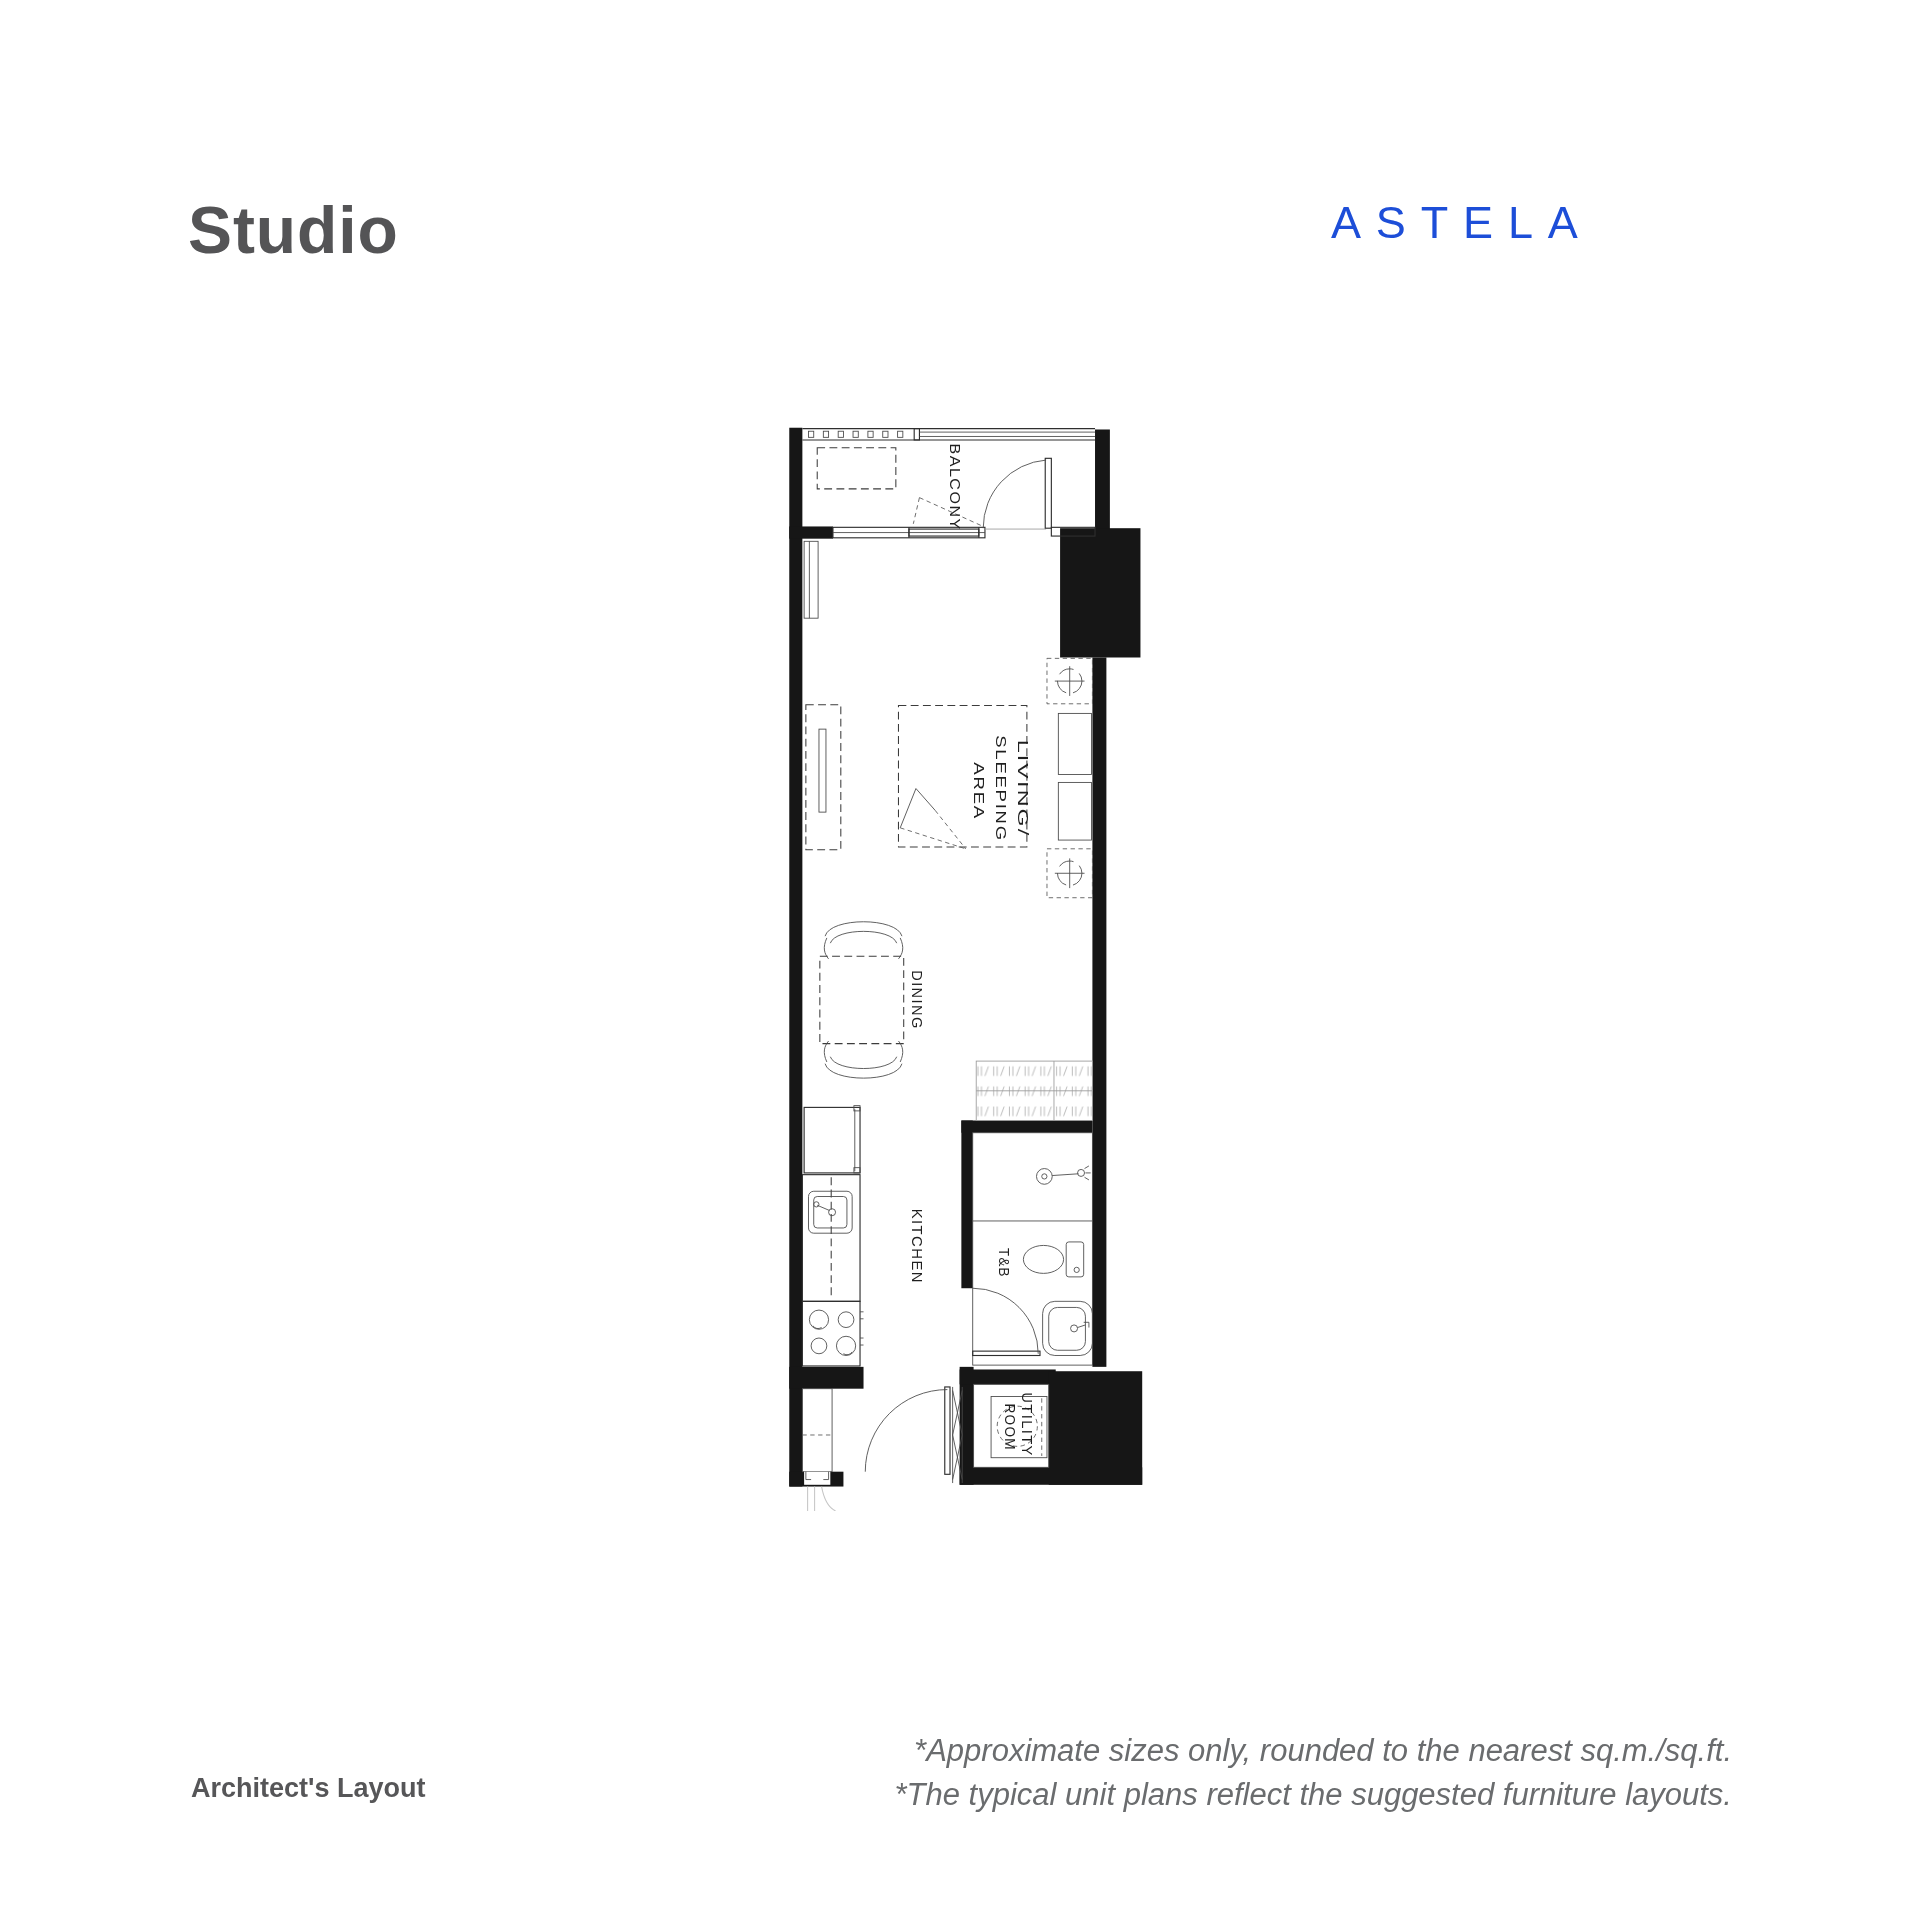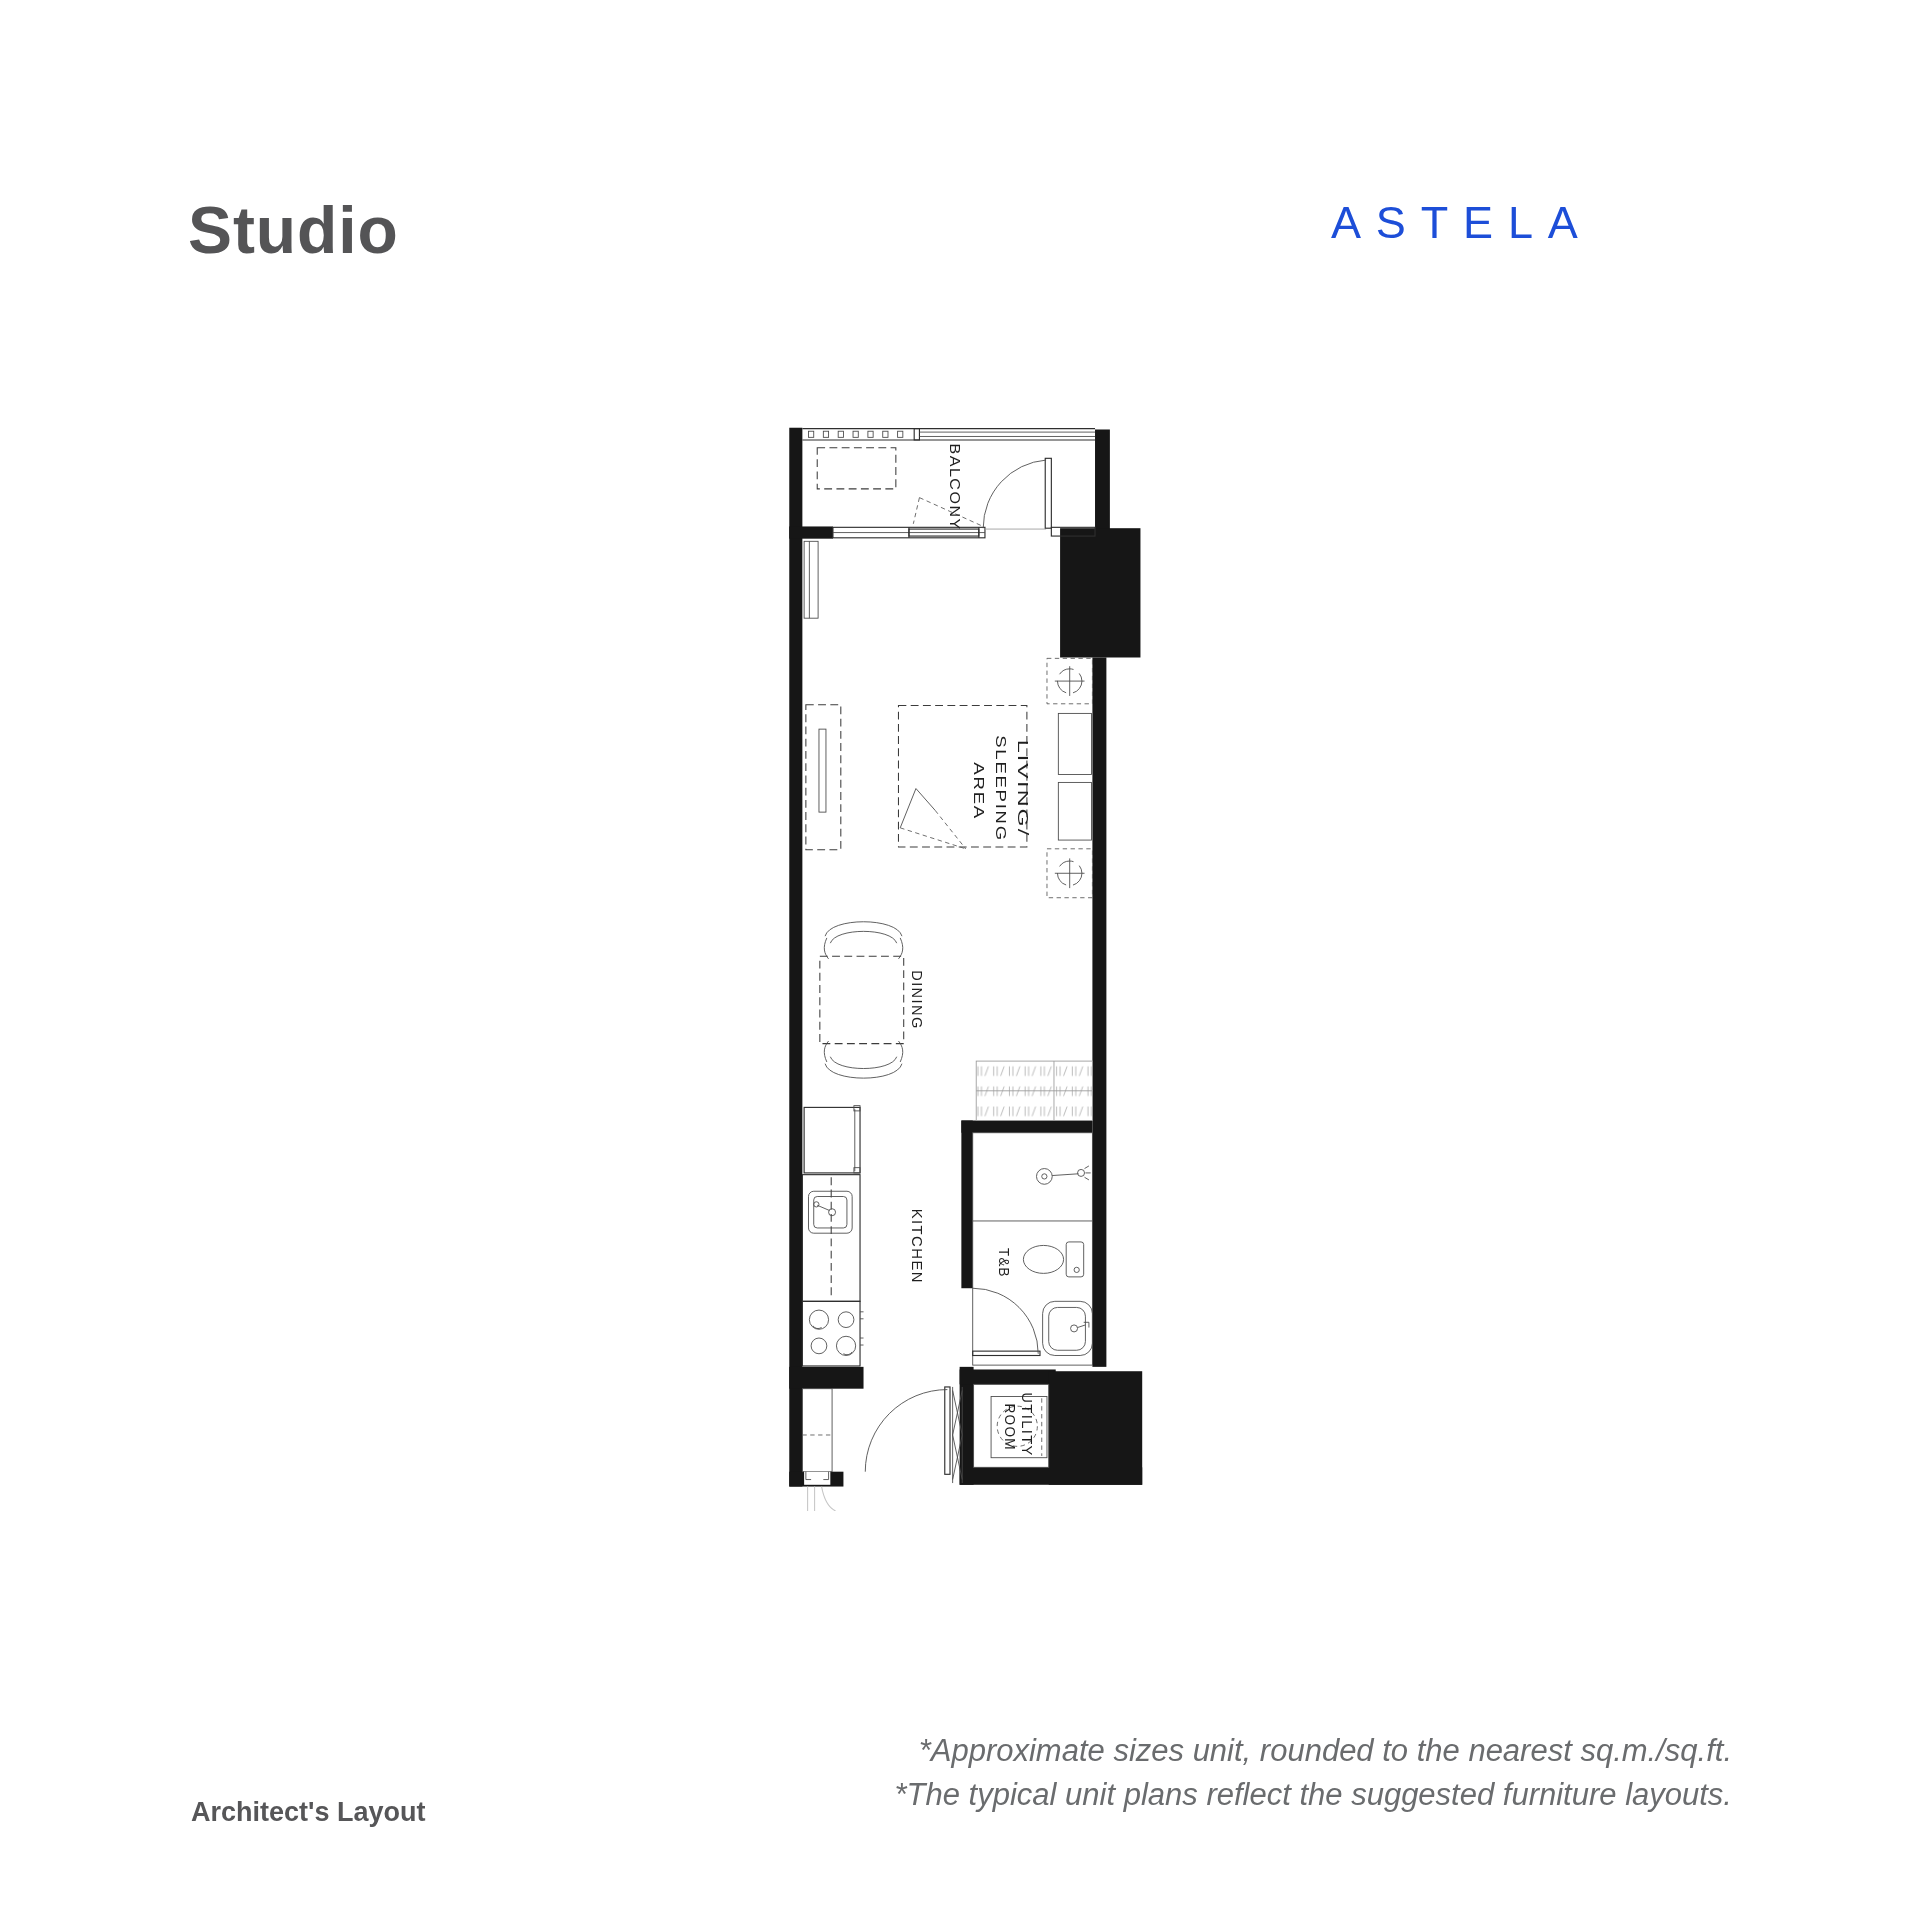--- a/index.html
+++ b/index.html
@@ -5,21 +5,21 @@
   html,body{margin:0;padding:0;background:#fff;}
   #page{position:relative;width:1929px;height:1929px;background:#ffffff;overflow:hidden;
         font-family:"Liberation Sans",sans-serif;}
   .title{position:absolute;left:188px;top:192px;font-size:66px;font-weight:700;
          color:#545456;letter-spacing:0.9px;}
   .brand{position:absolute;left:1331px;top:197px;font-size:45px;font-weight:500;
          color:#1d4ed8;letter-spacing:0.33em;white-space:nowrap;}
   .plan{position:absolute;left:769px;top:419px;width:376px;height:1092px;}
   .notes{position:absolute;right:197px;top:1729px;text-align:right;font-style:italic;
          font-size:31px;color:#6a6c6e;line-height:1.42;}
-  .arch{position:absolute;left:191px;top:1773px;font-size:27px;font-weight:700;color:#565658;margin-top:24px;}
+  .arch{position:absolute;left:191px;top:1773px;font-size:27px;font-weight:700;color:#565658;}
 
   
   .w{fill:#161616;stroke:none;}
   .ln{fill:none;stroke:#2e2e2e;stroke-width:1.3;}
   .ln2{fill:none;stroke:#4a4a4a;stroke-width:1;}
   .dash{fill:none;stroke:#3c3c3c;stroke-width:1.2;stroke-dasharray:9 5;}
   .dashs{fill:none;stroke:#5a5a5a;stroke-width:1;stroke-dasharray:5 4;}
   .lt{fill:none;stroke:#9b9b9b;stroke-width:1;}
   .ghost{fill:none;stroke:#c6c6c6;stroke-width:1.2;}
   .lbl{font-family:"Liberation Sans",sans-serif;font-size:16px;fill:#1f1f1f;letter-spacing:1.5px;}
@@ -242,20 +242,20 @@
     <g>
       <rect class="ln2" x="38" y="1110" width="34" height="95" fill="#fff"></rect>
       <line class="dashs" x1="38" y1="1163" x2="72" y2="1163"></line>
       <rect x="40" y="1205" width="30" height="15" fill="#fff"></rect>
       <path class="ln2" d="M42 1205 v9 h6 M68 1205 v9 h-6"></path>
       <path class="ghost" d="M44 1222 v28 M52 1222 v30 M60 1222 q4 22 16 28"></path>
     </g>
   </svg>
 
   <div class="notes">
-    <div>*Approximate sizes unit, rounded to the nearest sq.m./sq.ft.</div>
+    <div>*Approximate sizes only, rounded to the nearest sq.m./sq.ft.</div>
     <div>*The typical unit plans reflect the suggested furniture layouts.</div>
   </div>
 
   <div class="arch">Architect's Layout</div>
 
 </div>
 
 
 </body></html>

